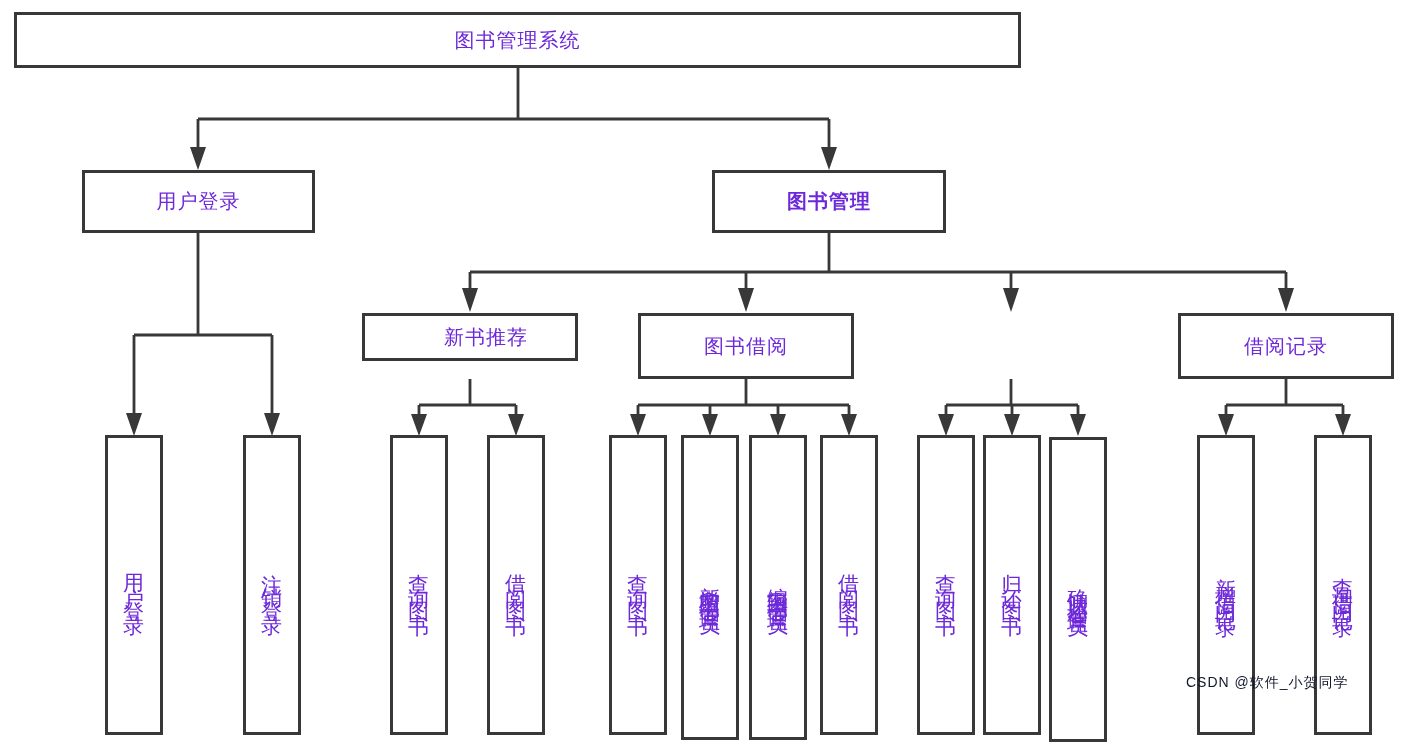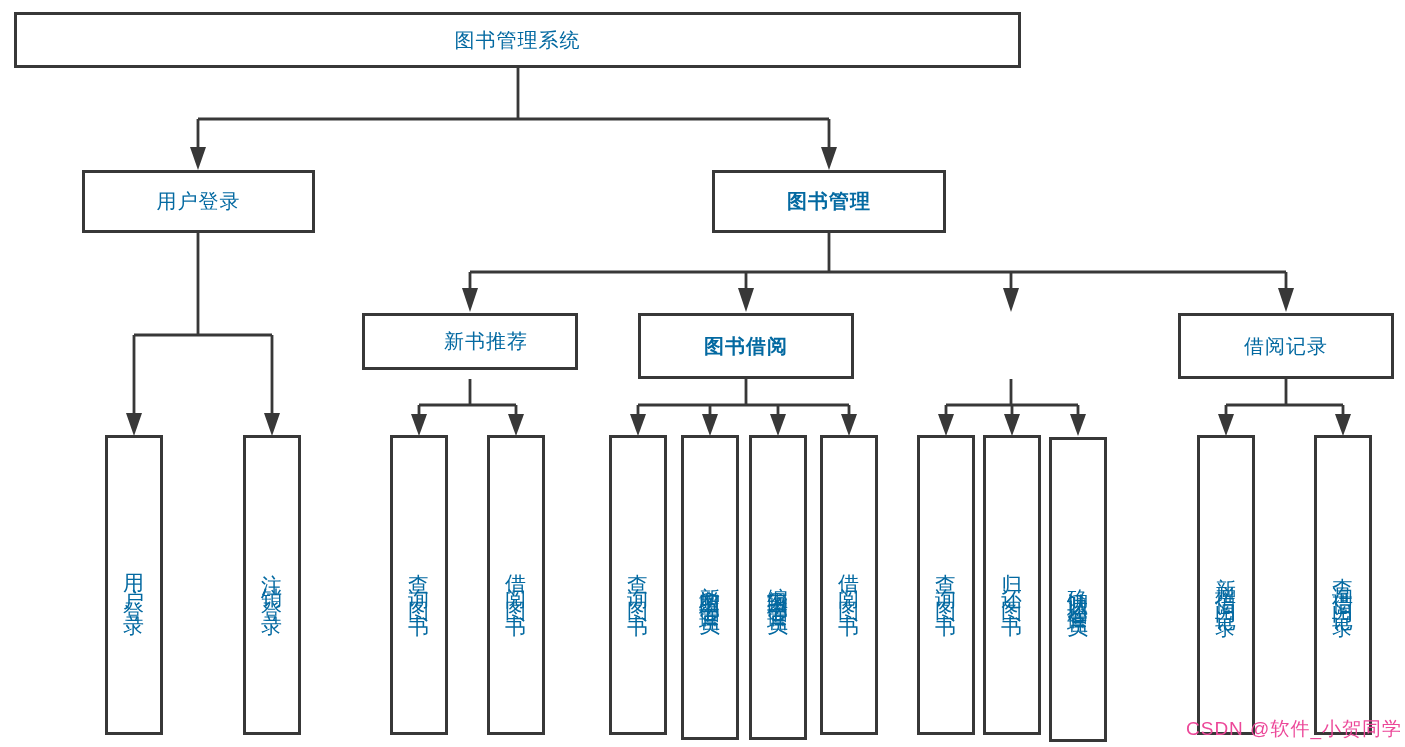--- a/index.html
+++ b/index.html
@@ -5,33 +5,33 @@
   html,body{margin:0;padding:0;background:#ffffff;}
   .canvas{
     position:relative;width:1405px;height:747px;background:#ffffff;
     font-family:"Liberation Sans","DejaVu Sans",sans-serif;overflow:hidden;
   }
   .edges{position:absolute;left:0;top:0;z-index:0;}
   .node{
     position:absolute;box-sizing:border-box;z-index:1;
     border:3px solid #383838;background:#ffffff;
     display:flex;align-items:center;justify-content:center;
-    color:#0369a1;
+    color:#6d28d9;
   }
   .hbox{font-size:20px;letter-spacing:1px;}
   .vbox span{
     writing-mode:vertical-rl;text-orientation:mixed;
     font-size:21px;line-height:1;display:block;
   }
   .sp-wide{letter-spacing:14px;}
   .sp-mid{letter-spacing:8px;}
   .sp-tight{letter-spacing:4px;}
   .watermark{
-    position:absolute;left:1186px;top:716px;z-index:2;
-    font-size:19px;color:#ec4899;letter-spacing:1px;white-space:nowrap;
+    position:absolute;left:1186px;top:674px;z-index:2;
+    font-size:14px;color:#0f172a;letter-spacing:1px;white-space:nowrap;
   }
 </style>
 </head>
 <body>
 
 <div class="canvas">
 
   <svg class="edges" width="1405" height="747" viewBox="0 0 1405 747" fill="none" stroke="#383838" stroke-width="2.8">
     <g>
       <path d="M518,68 V119 M198,119 H829 M198,119 V148 M829,119 V148"></path>
@@ -79,24 +79,24 @@
     <span>图书管理系统</span>
   </div>
 
   <div class="node hbox" style="left:82px;top:170px;width:233px;height:63px;">
     <span>用户登录</span>
   </div>
   <div class="node hbox" style="left:712px;top:170px;width:234px;height:63px;font-weight:bold;">
     <span>图书管理</span>
   </div>
 
-  <div class="node hbox" style="left:362px;top:313px;width:216px;height:57px;padding-left:32px;">
+  <div class="node hbox" style="left:362px;top:313px;width:216px;height:48px;padding-left:32px;">
     <span>新书推荐</span>
   </div>
-  <div class="node hbox" style="left:638px;top:313px;width:216px;height:66px;font-weight:bold;">
+  <div class="node hbox" style="left:638px;top:313px;width:216px;height:66px;">
     <span>图书借阅</span>
   </div>
   <div class="node hbox" style="left:1178px;top:313px;width:216px;height:66px;">
     <span>借阅记录</span>
   </div>
 
   <div class="node vbox" style="left:105px;top:435px;width:58px;height:300px;">
     <span class="sp-wide">用户登录</span>
   </div>
   <div class="node vbox" style="left:243px;top:435px;width:58px;height:300px;">

